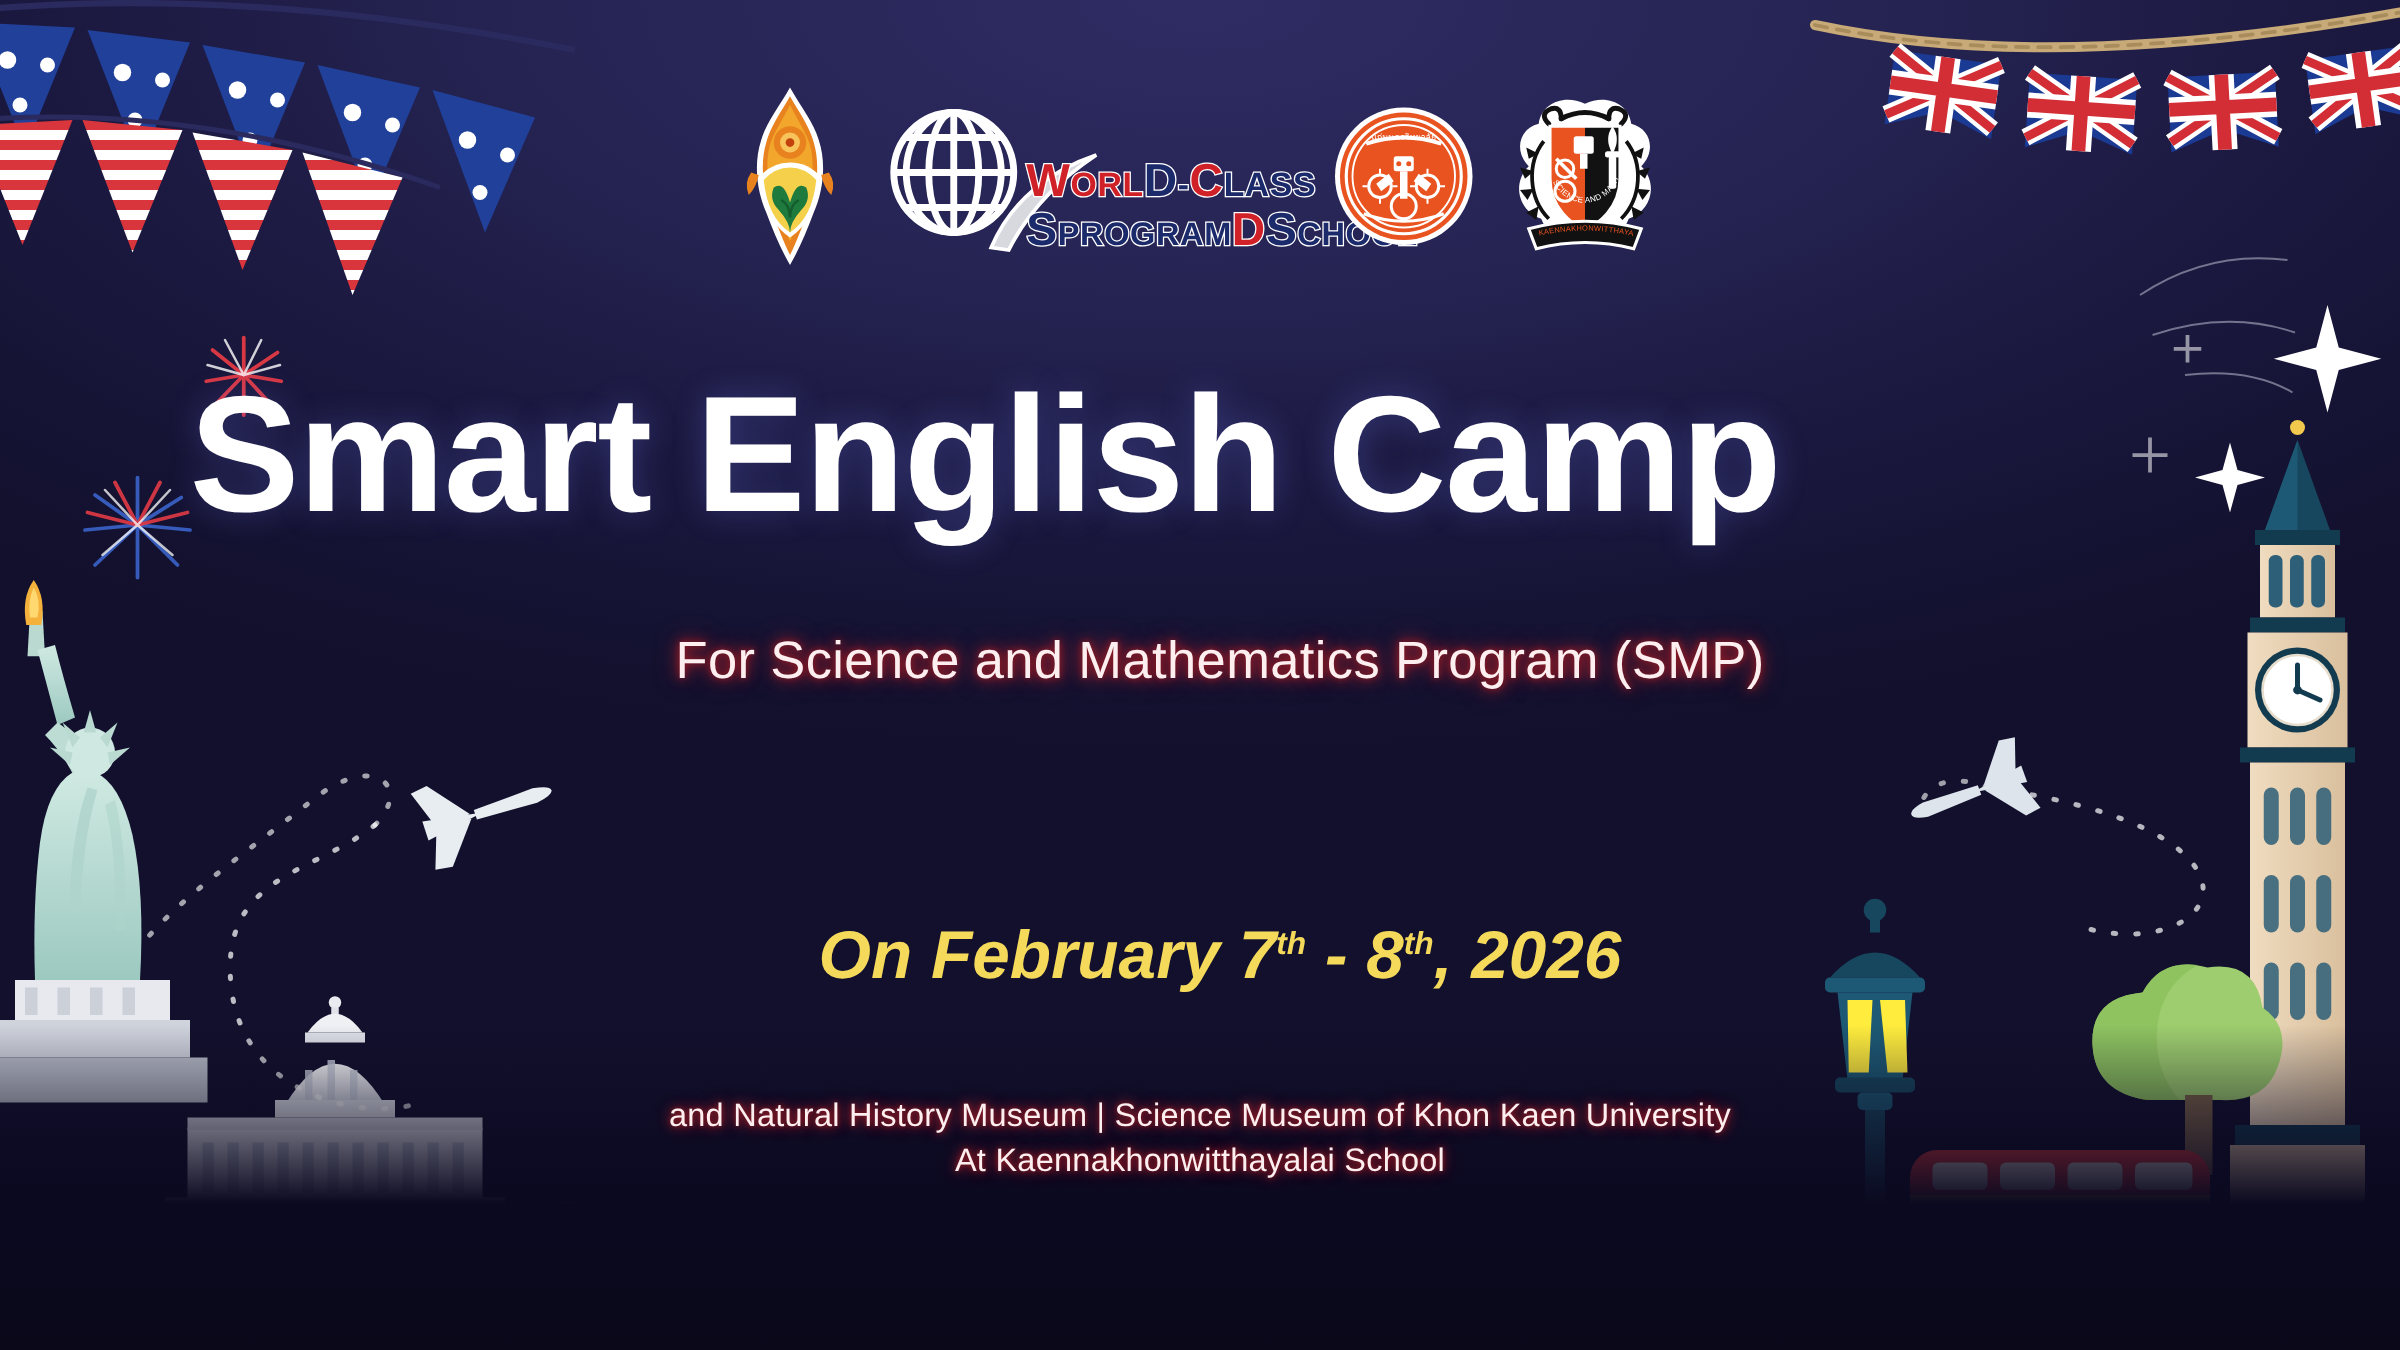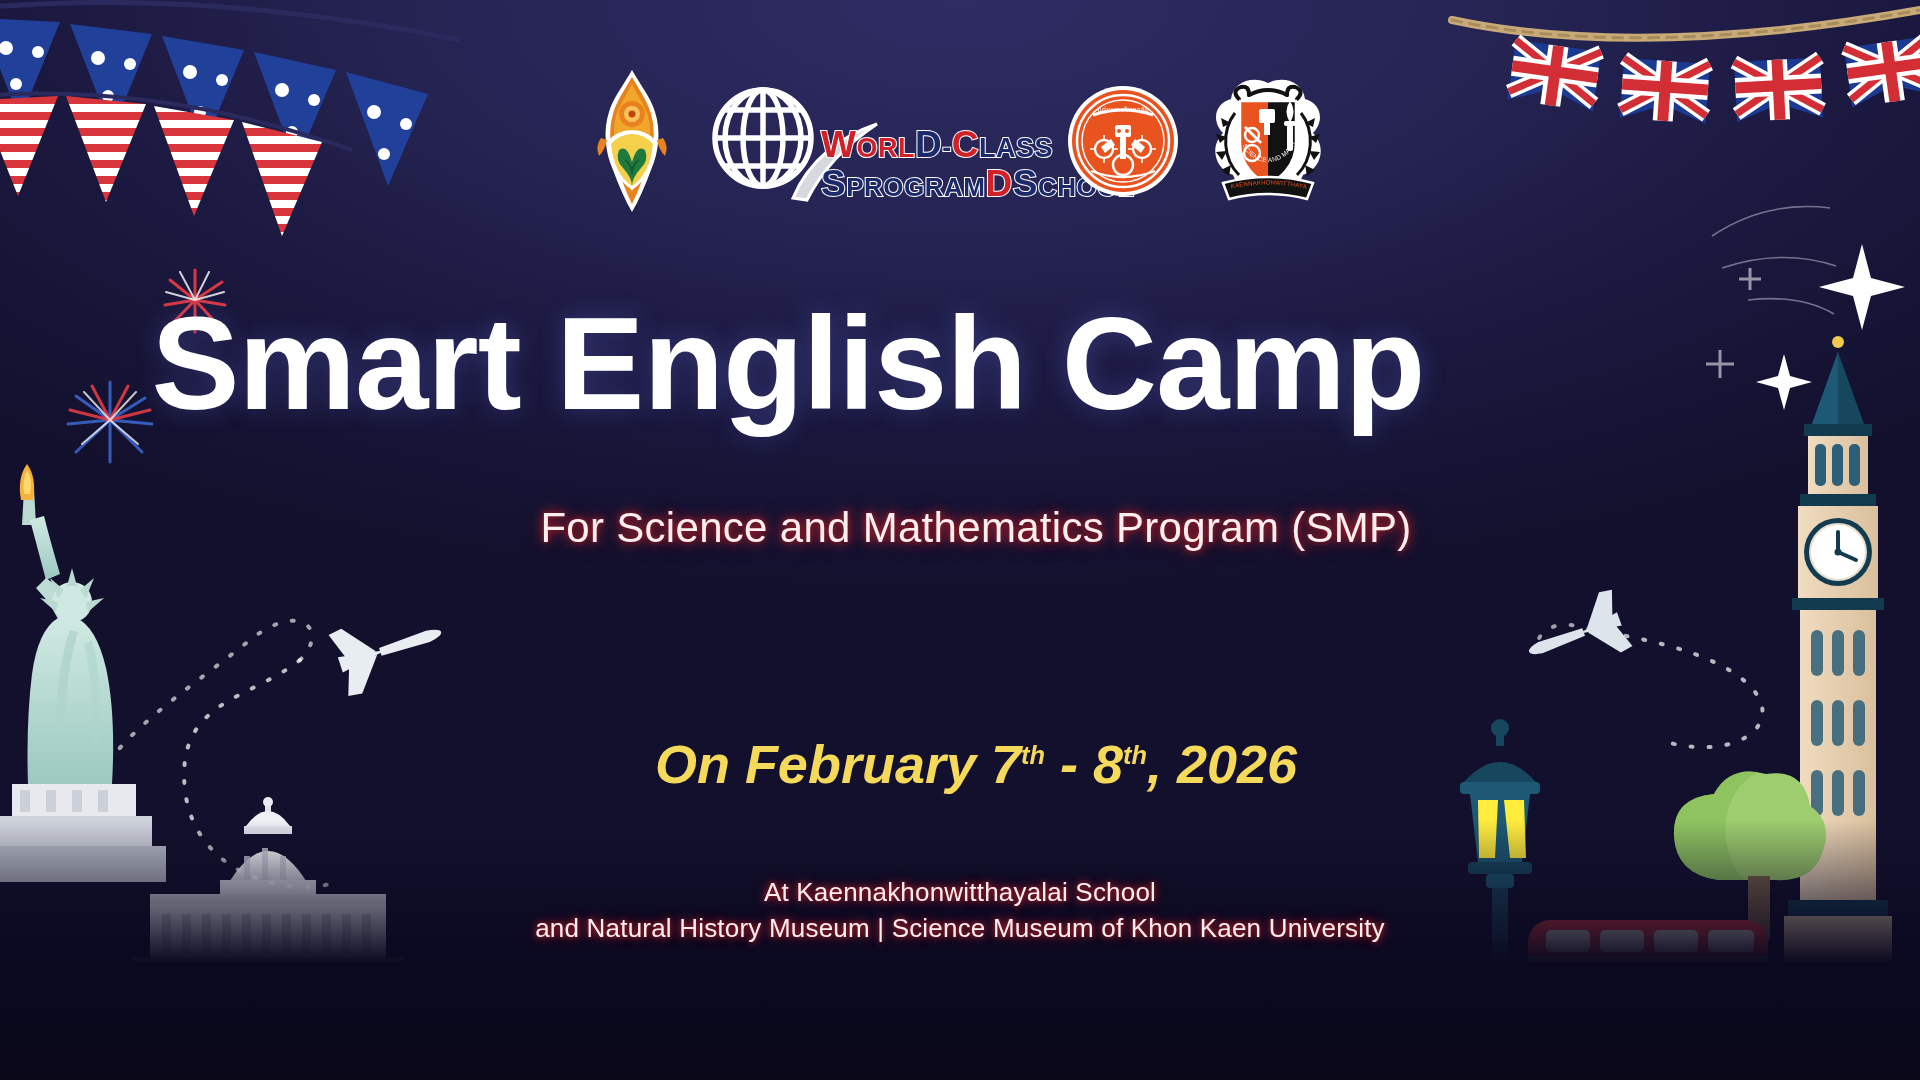--- a/index.html
+++ b/index.html
@@ -583,17 +583,17 @@
 
   <h1 id="title">Smart English Camp</h1>
 
   <div id="subtitle">
     <div>For Science and Mathematics Program (SMP)</div>
   </div>
 
   <div id="dateline"><span>On February </span><span>7</span><sup>th</sup><span> - </span><span>8</span><sup>th</sup><span>, 2026</span></div>
 
   <div id="venue">
+    <div>and Natural History Museum | Science Museum of Khon Kaen University</div>
     <div>At Kaennakhonwitthayalai School</div>
-    <div>and Natural History Museum | Science Museum of Khon Kaen University</div>
   </div>
 
 </div>
 
 </body></html>

